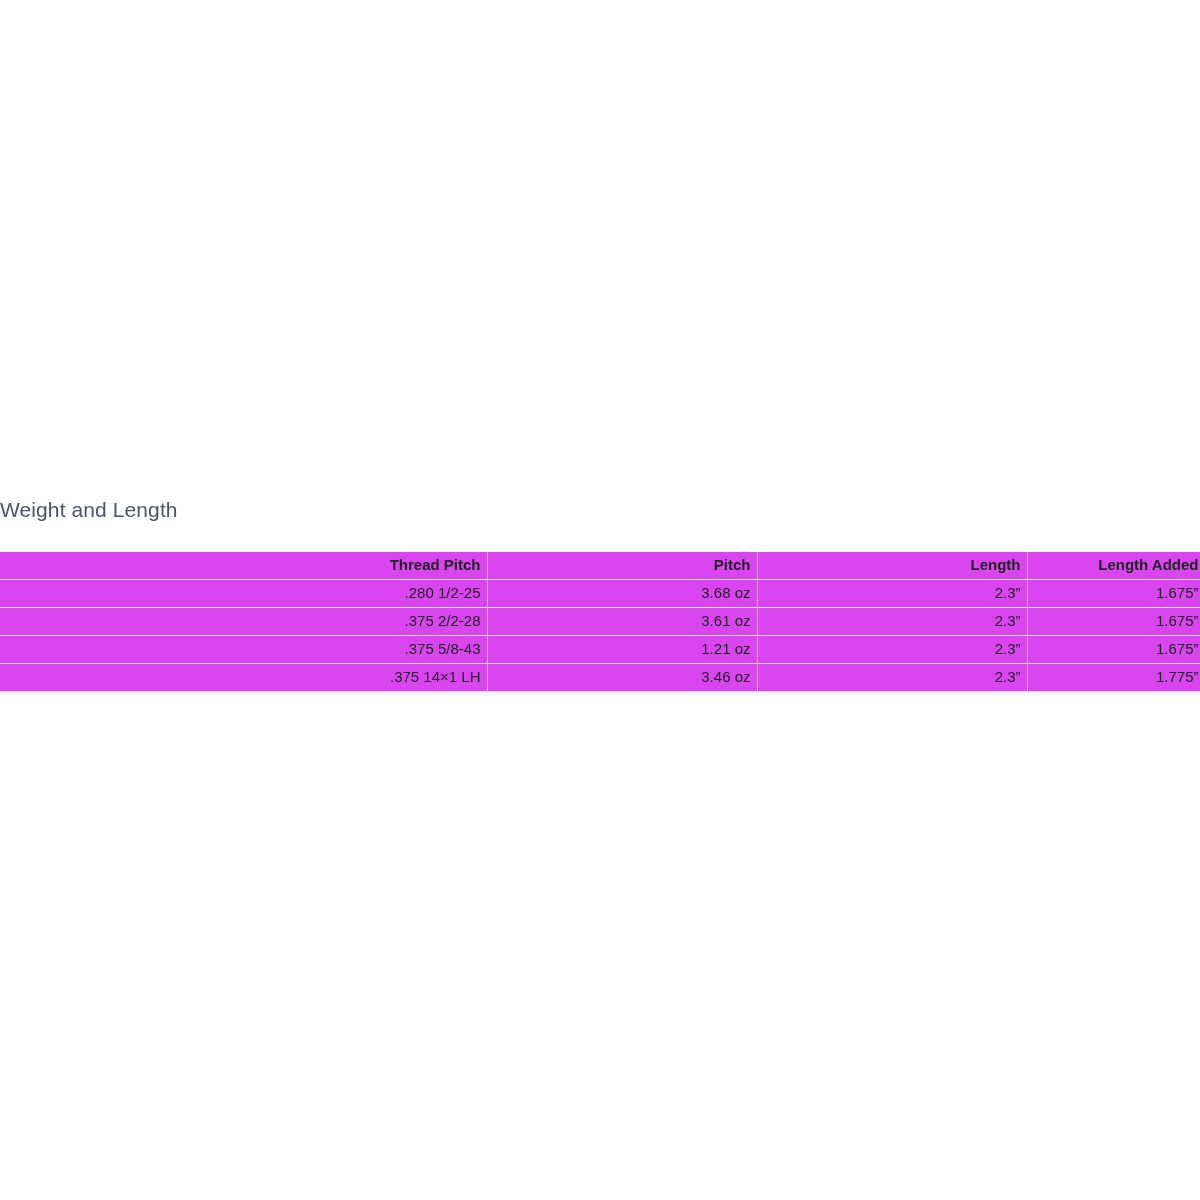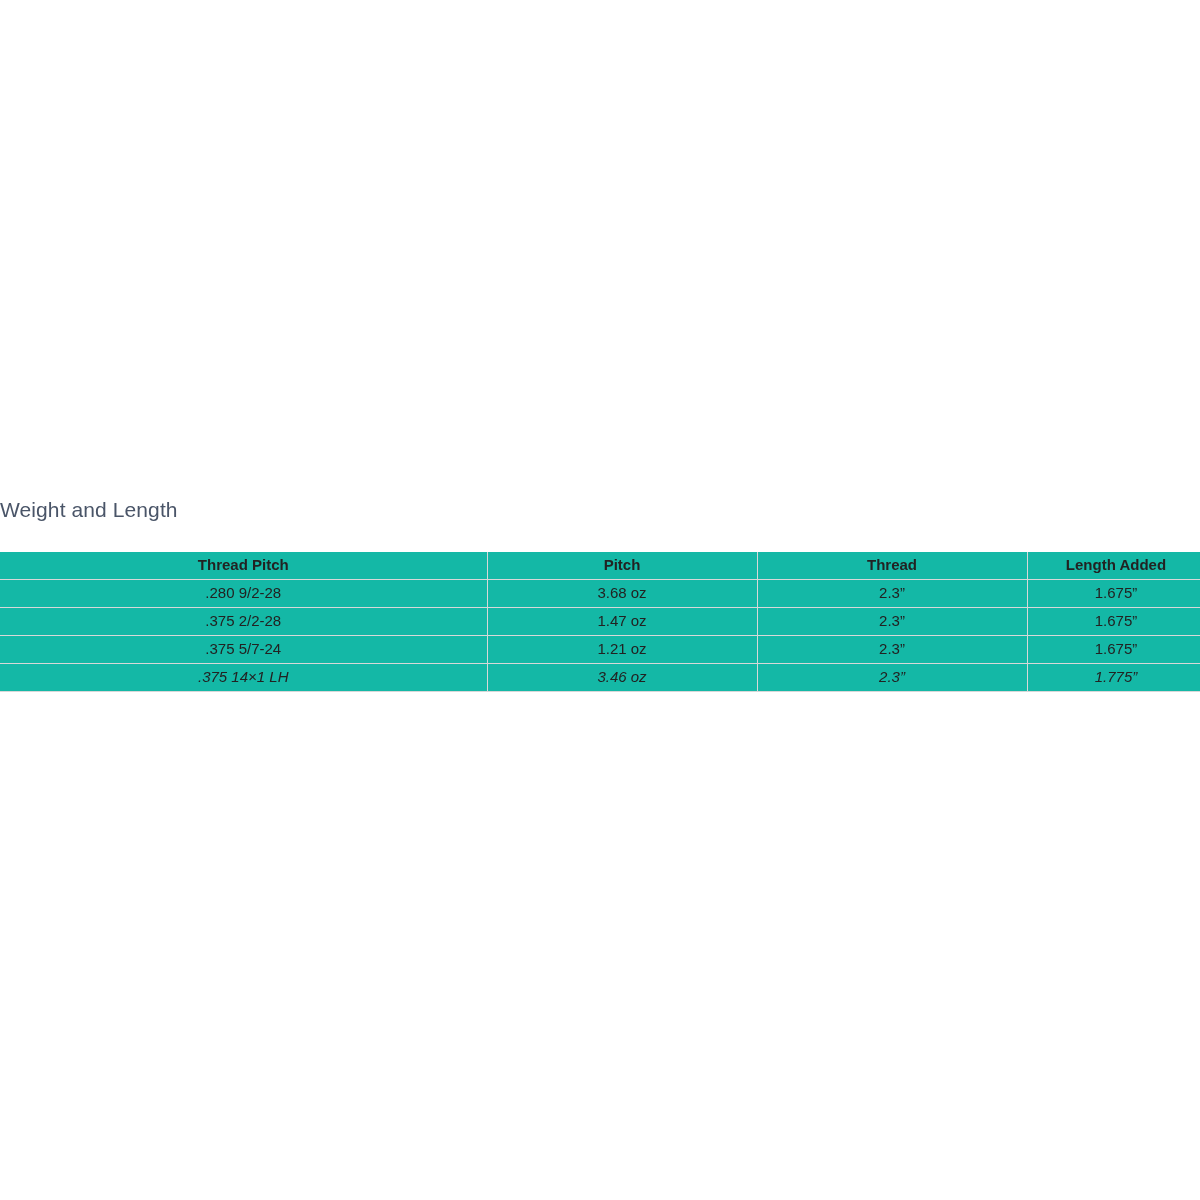--- a/index.html
+++ b/index.html
@@ -40,40 +40,39 @@
   }
   table.spec-table {
     border-collapse: collapse;
     width: 1205px;
     table-layout: fixed;
     font-size: 15px;
   }
   table.spec-table th,
   table.spec-table td {
     border: 1px solid #d8d8d8;
-    text-align: center;
+    text-align: right;
     padding: 4px 6px 5px 6px;
     vertical-align: middle;
     line-height: 18px;
     height: 18px;
     color: #222222;
-    background: #14b8a6;
+    background: #d946ef;
   }
   table.spec-table th {
     font-weight: bold;
     font-size: 15px;
     border-top: none;
   }
   table.spec-table tr td:first-child,
   table.spec-table tr th:first-child {
     border-left: none;
   }
   table.spec-table tr:last-child td {
     border-bottom-color: #d8d8d8;
-    font-style: italic;
   }
   col.c1 { width: 487px; }
   col.c2 { width: 270px; }
   col.c3 { width: 270px; }
   col.c4 { width: 178px; }
 </style>
 </head>
 <body>
 
 <div class="page">
@@ -85,39 +84,39 @@
       <colgroup>
         <col class="c1">
           <col class="c2">
           <col class="c3">
           <col class="c4">
       </colgroup>
       <thead>
         <tr>
           <th>Thread Pitch</th>
           <th>Pitch</th>
-          <th>Thread</th>
+          <th>Length</th>
           <th>Length Added</th>
         </tr>
       </thead>
       <tbody>
         <tr>
-          <td>.280 9/2-28</td>
+          <td>.280 1/2-25</td>
           <td>3.68 oz</td>
           <td>2.3”</td>
           <td>1.675”</td>
         </tr>
         <tr>
           <td>.375 2/2-28</td>
-          <td>1.47 oz</td>
+          <td>3.61 oz</td>
           <td>2.3”</td>
           <td>1.675”</td>
         </tr>
         <tr>
-          <td>.375 5/7-24</td>
+          <td>.375 5/8-43</td>
           <td>1.21 oz</td>
           <td>2.3”</td>
           <td>1.675”</td>
         </tr>
         <tr>
           <td>.375 14×1 LH</td>
           <td>3.46 oz</td>
           <td>2.3”</td>
           <td>1.775”</td>
         </tr>

